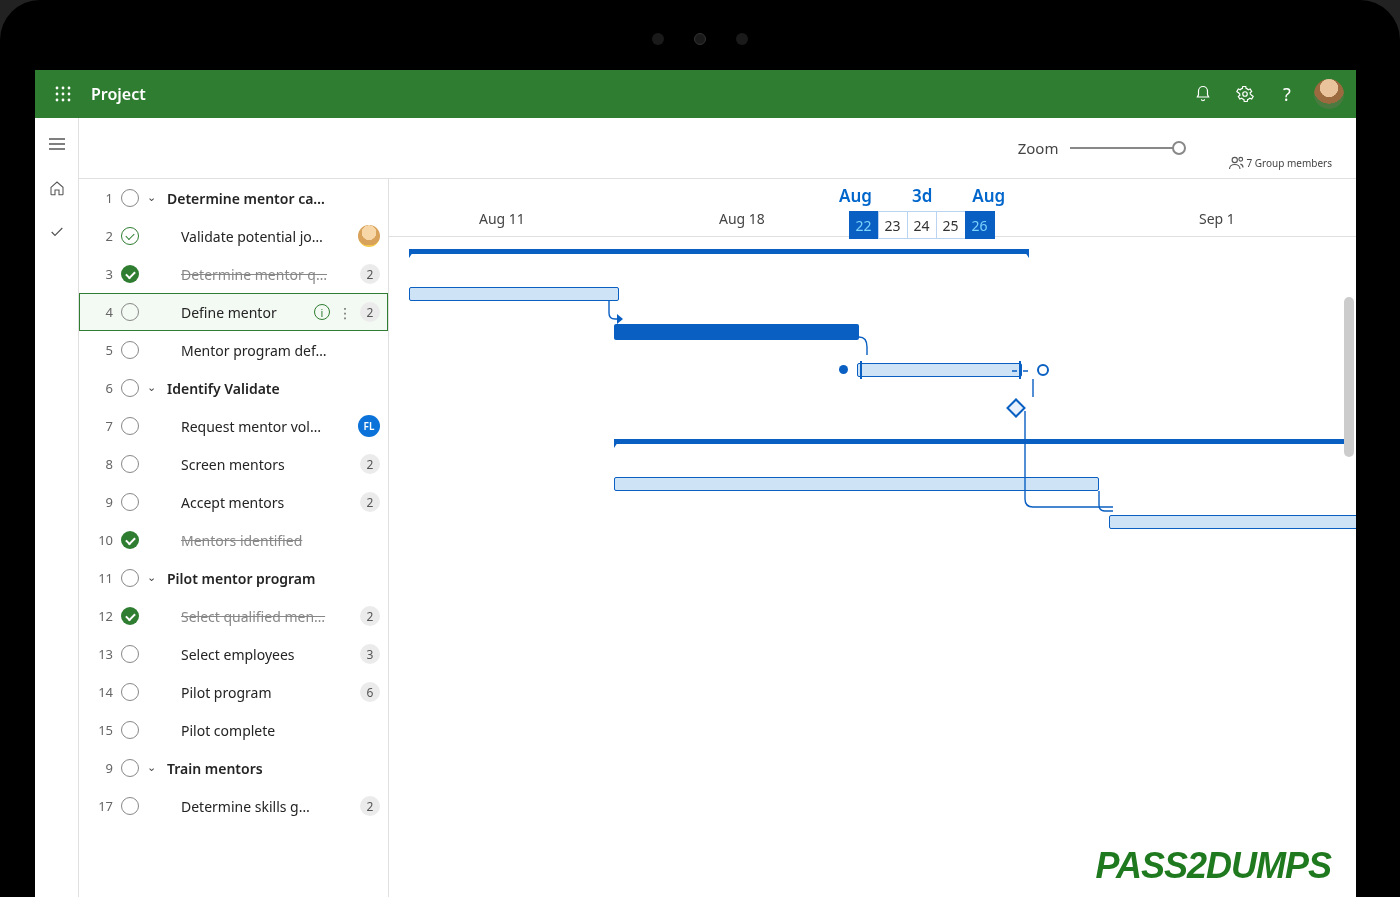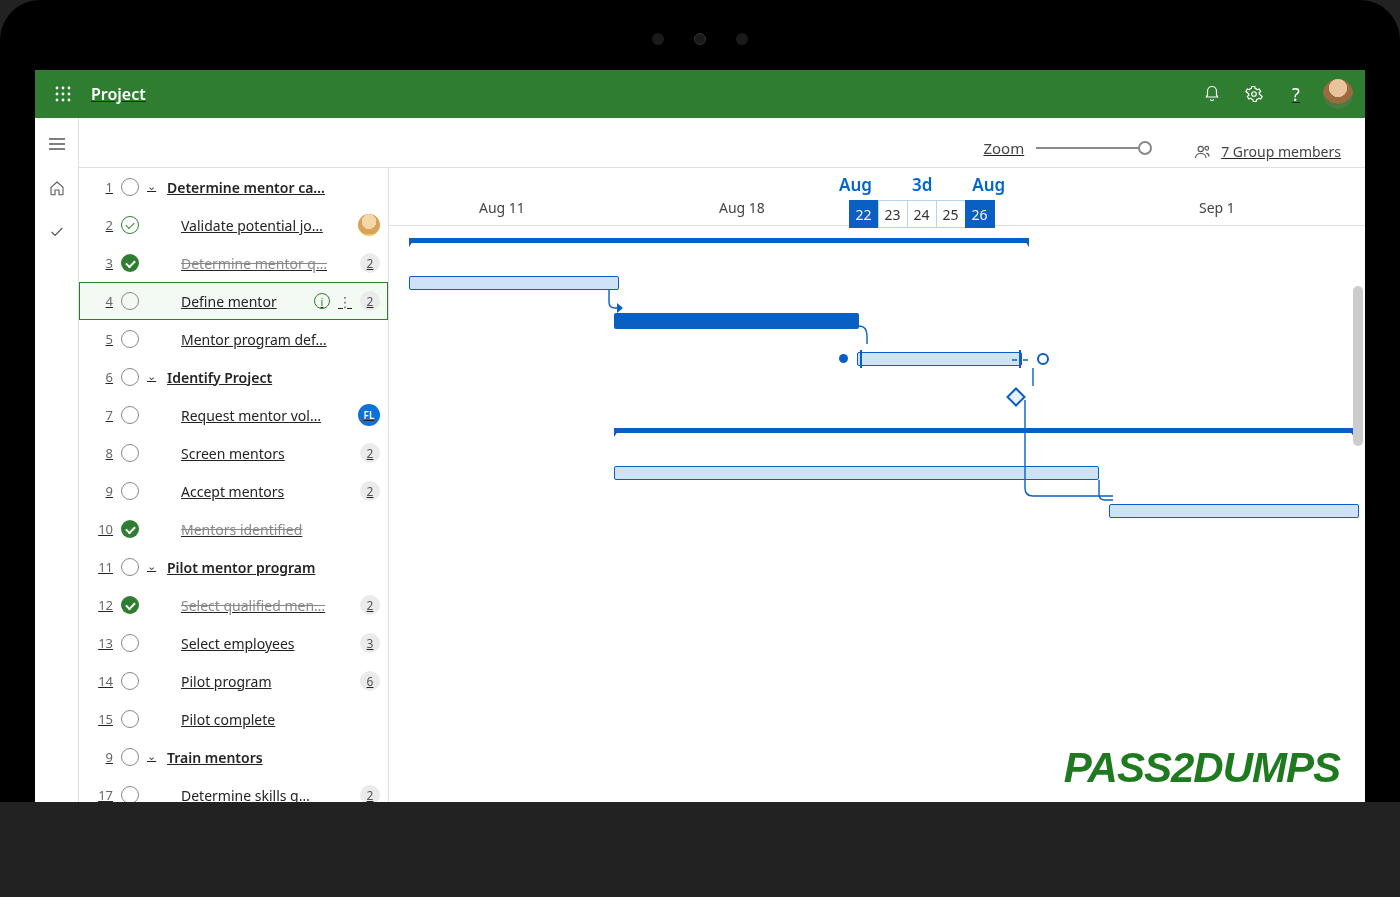--- a/index.html
+++ b/index.html
@@ -17,27 +17,26 @@
   body{
     margin:0;
     font-family:"Segoe UI",-apple-system,system-ui,sans-serif;
     font-size:14px;
     color:var(--text);
     background:#222;
   }
   
   .device{
     width:1400px;
-    height:802px;
+    height:897px;
     background:#000;
     position:relative;
     border-radius:40px 40px 0 0;
     overflow:hidden;
-    padding:70px 35px 0 35px;
-    text-decoration:underline;
+    padding:70px 44px 0 35px;
   }
   .camera-notch{
     position:absolute;
     top:30px;left:50%;transform:translateX(-50%);
     width:120px;height:18px;
     display:flex;
     align-items:center;justify-content:center;gap:30px;
   }
   .camera-dot{width:12px;height:12px;border-radius:50%;background:#1a1a1a;}
   .camera-dot.mid{border:1px solid #333;}
@@ -106,22 +105,22 @@
   .zoom-label{font-size:15px;color:#444;}
   .slider{
     width:110px;height:2px;background:#888;position:relative;
   }
   .slider .track{position:absolute;top:0;left:0;height:2px;width:100%;background:#888;}
   .slider .thumb{
     position:absolute;right:-6px;top:-6px;width:14px;height:14px;border-radius:50%;
     background:#fff;border:2px solid #888;
   }
   .members{
-    display:flex;align-items:center;gap:9px;margin-left:18px;margin-top:10px;
-    color:#444;cursor:pointer;font-size:14px;
+    display:flex;align-items:center;gap:0;margin-left:18px;margin-top:22px;
+    color:#444;cursor:pointer;font-size:10px;
   }
   
   .content{
     flex:1;display:flex;overflow:hidden;
     border-top:1px solid var(--border);
   }
   .tasklist{
     width:310px;min-width:310px;
     border-right:1px solid var(--border);
     overflow-y:auto;
@@ -203,21 +202,21 @@
   .month-label{position:absolute;bottom:8px;}
   .date-cells{
     position:absolute;left:450px;bottom:0;display:flex;height:52px;flex-direction:column;align-items:center;
   }
   .date-top{display:flex;gap:40px;color:var(--blue);font-size:17px;font-weight:600;}
   .date-row{display:flex;height:28px;margin-top:4px;}
   .dcell{
     width:30px;height:28px;border:1px solid #b8d4f0;display:flex;align-items:center;justify-content:center;
     font-size:14px;color:#333;margin-left:-1px;background:#fff;cursor:pointer;
   }
-  .dcell.blue{background:var(--blue-dark);color:#fef9c3;border-color:var(--blue-dark);}
+  .dcell.blue{background:var(--blue-dark);color:#7dd3fc;border-color:var(--blue-dark);}
   .gantt-area{
     position:absolute;top:58px;left:0;right:0;bottom:0;
   }
   .gantt-row{
     position:absolute;height:38px;left:0;right:0;
   }
   .bar{
     position:absolute;height:14px;top:12px;border-radius:2px;
   }
   .bar.summary{background:var(--blue-dark);height:5px;top:12px;}
@@ -243,21 +242,21 @@
   .handle-circ{
     position:absolute;width:12px;height:12px;border:2px solid var(--blue-dark);border-radius:50%;
     background:#fff;top:13px;
   }
   .scrollbar-v{
     position:absolute;right:2px;top:60px;width:10px;height:160px;
     background:#ccc;border-radius:5px;
   }
   .watermark{
     position:absolute;right:25px;bottom:10px;
-    font-size:42px;font-weight:900;font-style:italic;
+    font-size:36px;font-weight:900;font-style:italic;
     color:#1f7a1f;font-family:Arial Black,Arial,sans-serif;
     letter-spacing:-1px;
   }
   svg{display:block;}
 </style>
 </head>
 <body>
 
 <div class="device">
   <div class="camera-notch">
@@ -380,21 +379,21 @@
               <div class="task-row">
                 <div class="num">5</div>
                 <div class="circle "></div>
                 <div class="chev"></div>
                 <div class="task-label indent">Mentor program def…</div>
               </div>
               <div class="task-row">
                 <div class="num">6</div>
                 <div class="circle "></div>
                 <div class="chev" style="transform: translateY(-2px);">⌄</div>
-                <div class="task-label bold">Identify Project</div>
+                <div class="task-label bold">Identify Validate</div>
               </div>
               <div class="task-row">
                 <div class="num">7</div>
                 <div class="circle "></div>
                 <div class="chev"></div>
                 <div class="task-label indent">Request mentor vol…</div>
                 <div class="assign-fl">FL</div>
               </div>
               <div class="task-row">
                 <div class="num">8</div>

